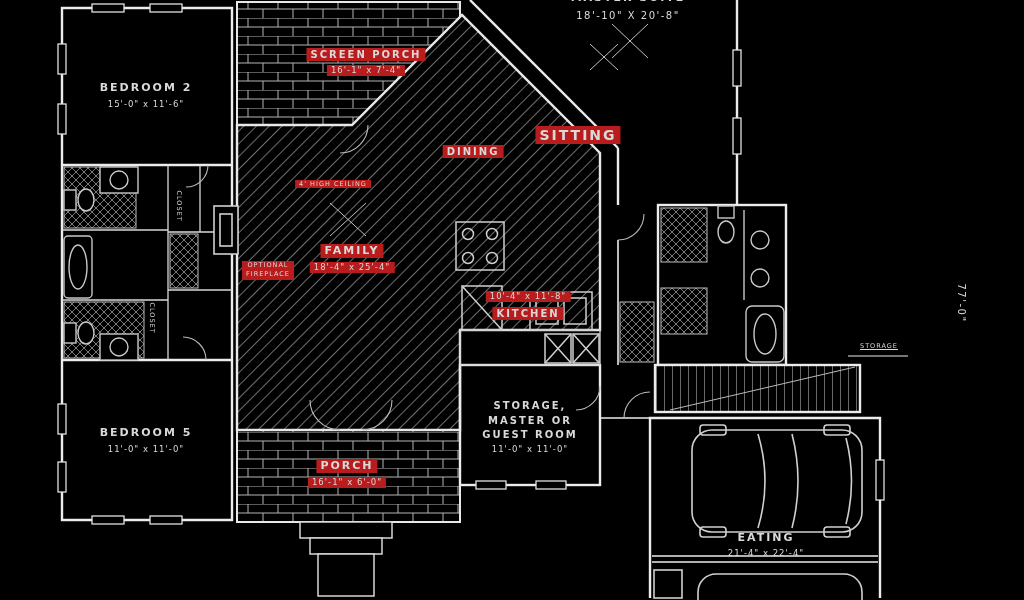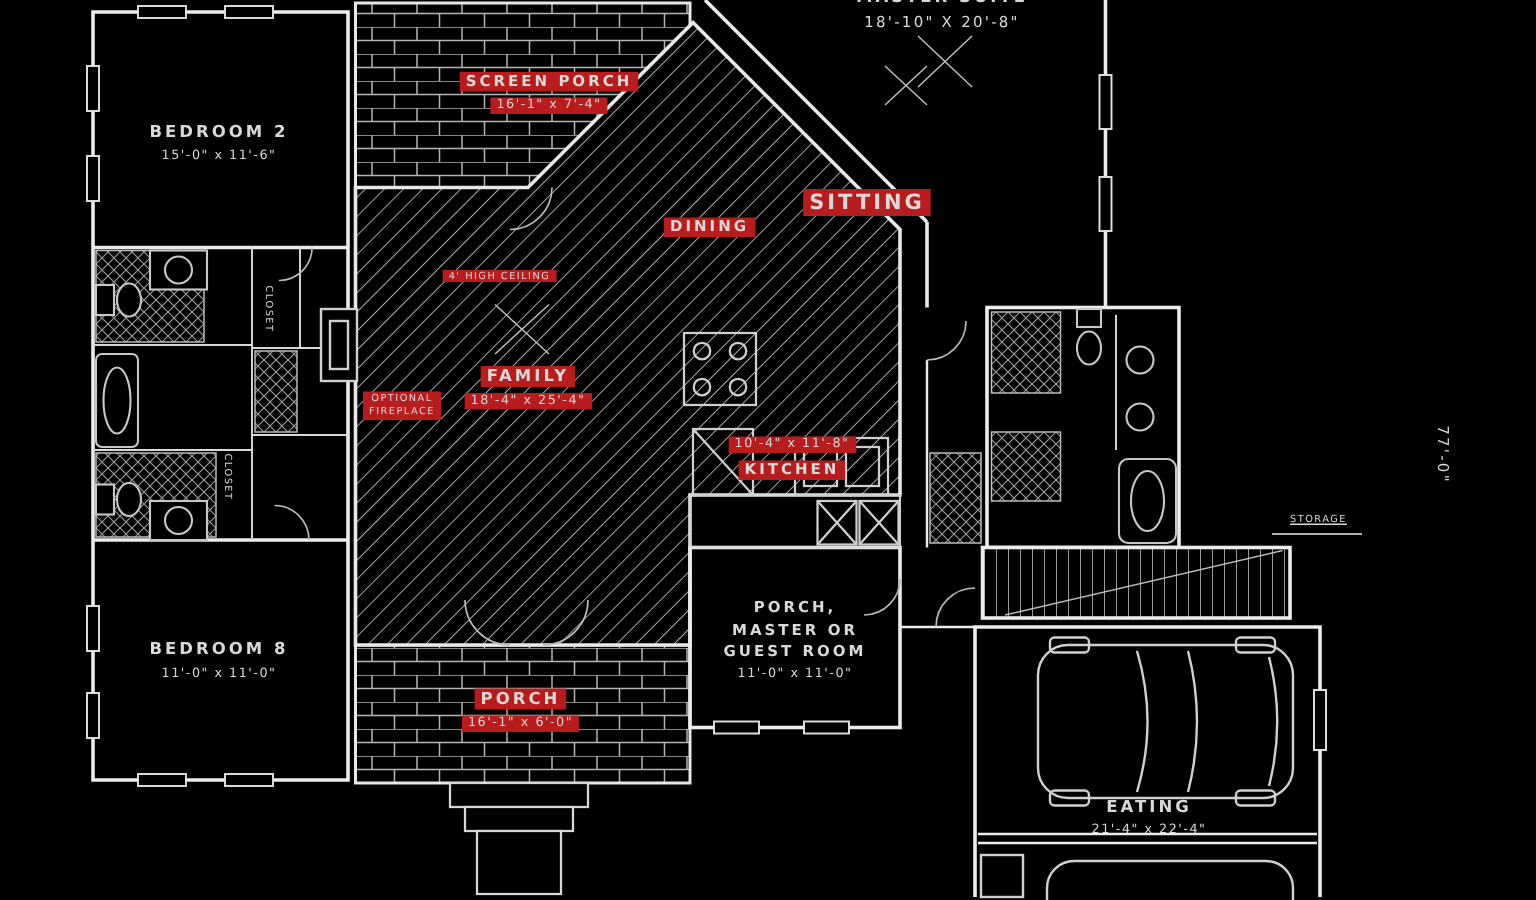--- a/index.html
+++ b/index.html
@@ -209,28 +209,28 @@
     <div>OPTIONAL</div>
     <div>FIREPLACE</div>
   </div>
 
   <div class="lbl ctr name plate" style="left:352px;top:244px;">FAMILY</div>
   <div class="lbl ctr dims plate" style="left:352px;top:262px;">18'-4" x 25'-4"</div>
 
   <div class="lbl ctr name plate" style="left:528px;top:275px;font-size:10px;margin-top:32px;">KITCHEN</div>
   <div class="lbl ctr dims plate" style="left:528px;top:291px;">10'-4" x 11'-8"</div>
 
-  <div class="lbl ctr name" style="left:146px;top:426px;">BEDROOM 8</div>
+  <div class="lbl ctr name" style="left:146px;top:426px;">BEDROOM 5</div>
   <div class="lbl ctr dims" style="left:146px;top:444px;">11'-0" x 11'-0"</div>
 
   <div class="lbl ctr name plate" style="left:347px;top:459px;">PORCH</div>
   <div class="lbl ctr dims plate" style="left:347px;top:477px;">16'-1" x 6'-0"</div>
 
   <div class="lbl ctr stack" style="left:530px;top:399px;">
-    <div class="name" style="font-size:10px;">PORCH,</div>
+    <div class="name" style="font-size:10px;">STORAGE,</div>
     <div class="name" style="font-size:10px;">MASTER OR</div>
     <div class="name" style="font-size:10px;">GUEST ROOM</div>
     <div class="dims">11'-0" x 11'-0"</div>
   </div>
 
   <div class="lbl ctr name" style="left:766px;top:531px;">EATING</div>
   <div class="lbl ctr dims" style="left:766px;top:548px;">21'-4" x 22'-4"</div>
 
   <div class="lbl ctr tiny" style="left:879px;top:342px;text-decoration:underline;">STORAGE</div>
 

